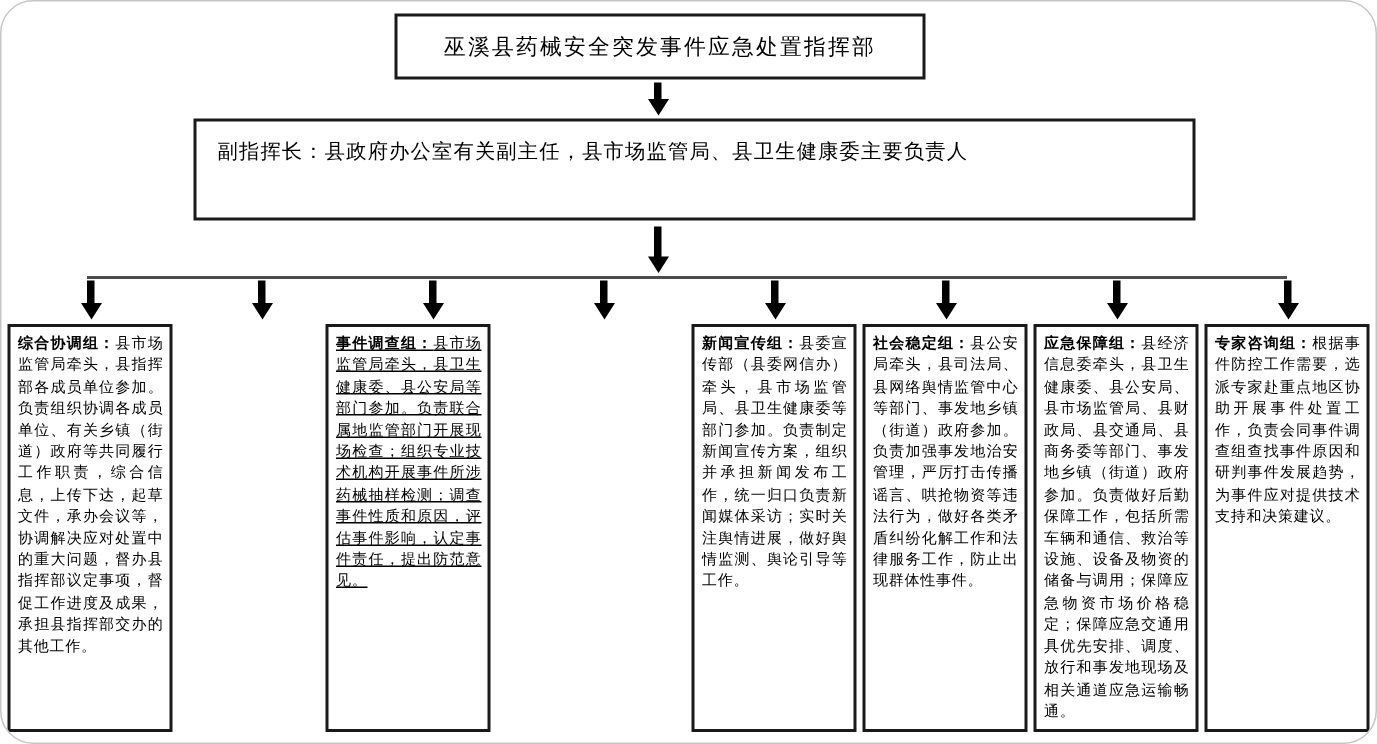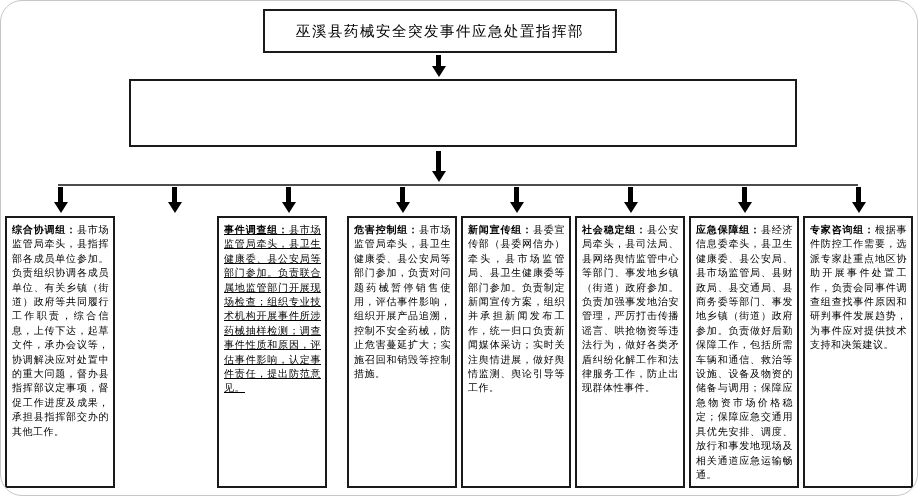--- a/index.html
+++ b/index.html
@@ -38,20 +38,21 @@
 
 <div id="canvas">
 
   <div class="box" id="title-box">
     <span>巫溪县药械安全突发事件应急处置指挥部</span>
   </div>
 
   <div class="v-arrow" style="left:435px;top:54px;height:12px;"></div>
 
   <div class="box" id="command-box">
+    <div>副指挥长：县政府办公室有关副主任，县市场监管局、县卫生健康委主要负责人</div>
   </div>
 
   <div class="v-arrow" style="left:435px;top:150px;height:21px;"></div>
 
   <div id="hline"></div>
 
   <div class="v-arrow" style="left:57px;top:186px;height:16px;"></div>
   <div class="v-arrow" style="left:171px;top:186px;height:16px;"></div>
   <div class="v-arrow" style="left:285px;top:186px;height:16px;"></div>
   <div class="v-arrow" style="left:399px;top:186px;height:16px;"></div>
@@ -62,23 +63,20 @@
 
   <div class="group-box" style="left:4px;">
     <span class="group-name">综合协调组：</span><span>县市场监管局牵头，县指挥部各成员单位参加。负责组织协调各成员单位、有关乡镇（街道）政府等共同履行工作职责，综合信息，上传下达，起草文件，承办会议等，协调解决应对处置中的重大问题，督办县指挥部议定事项，督促工作进度及成果，承担县指挥部交办的其他工作。</span>
   </div>
 
 
   <div class="group-box" style="left:216px;text-decoration:underline;">
     <span class="group-name">事件调查组：</span><span>县市场监管局牵头，县卫生健康委、县公安局等部门参加。负责联合属地监管部门开展现场检查；组织专业技术机构开展事件所涉药械抽样检测；调查事件性质和原因，评估事件影响，认定事件责任，提出防范意见。</span>
   </div>
 
-  <div class="group-box" style="left:346px;">
-    <span class="group-name">危害控制组：</span><span>县市场监管局牵头，县卫生健康委、县公安局等部门参加，负责对问题药械暂停销售使用，评估事件影响，组织开展产品追溯，控制不安全药械，防止危害蔓延扩大；实施召回和销毁等控制措施。</span>
-  </div>
 
   <div class="group-box" style="left:574px;">
     <span class="group-name">社会稳定组：</span><span>县公安局牵头，县司法局、县网络舆情监管中心等部门、事发地乡镇（街道）政府参加。负责加强事发地治安管理，严厉打击传播谣言、哄抢物资等违法行为，做好各类矛盾纠纷化解工作和法律服务工作，防止出现群体性事件。</span>
   </div>
 
   <div class="group-box" style="left:460px;">
     <span class="group-name">新闻宣传组：</span><span>县委宣传部（县委网信办）牵头，县市场监管局、县卫生健康委等部门参加。负责制定新闻宣传方案，组织并承担新闻发布工作，统一归口负责新闻媒体采访；实时关注舆情进展，做好舆情监测、舆论引导等工作。</span>
   </div>
 
   <div class="group-box" style="left:802px;">

